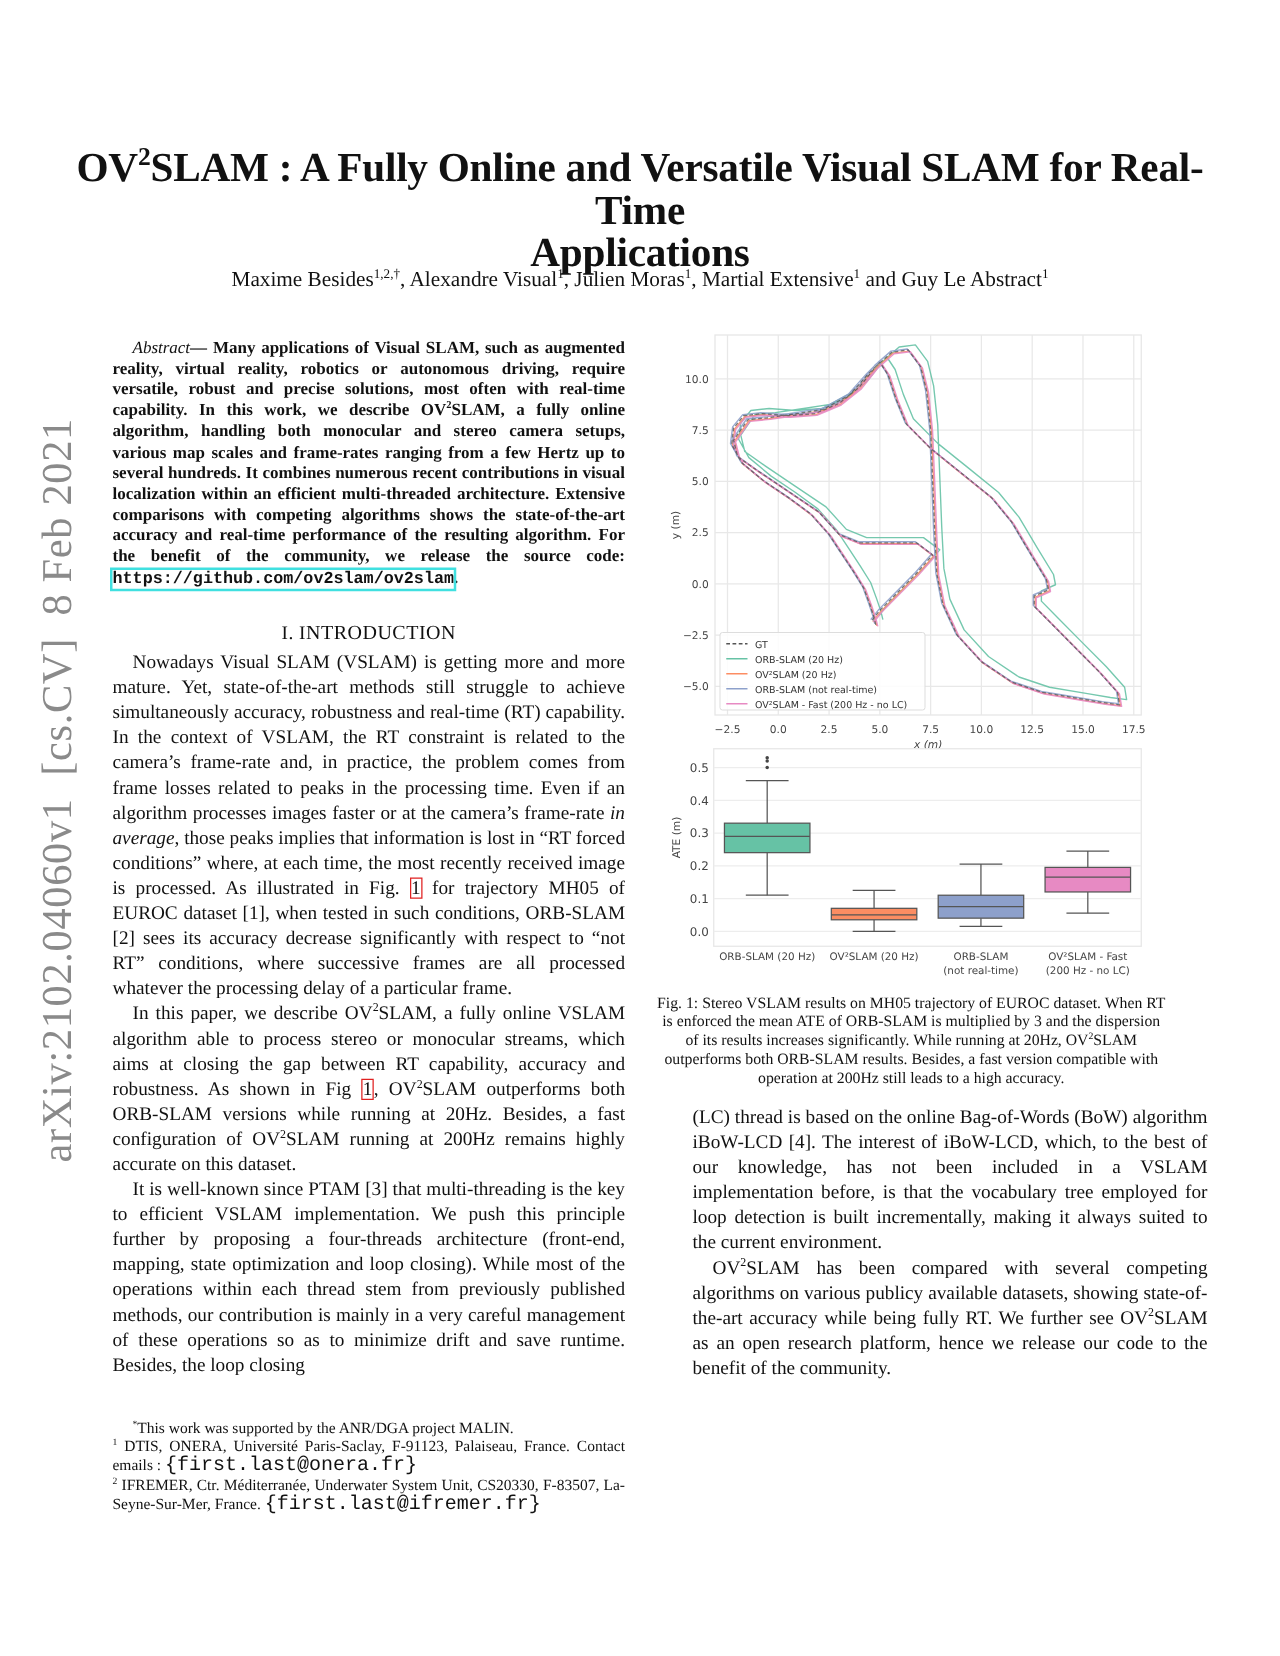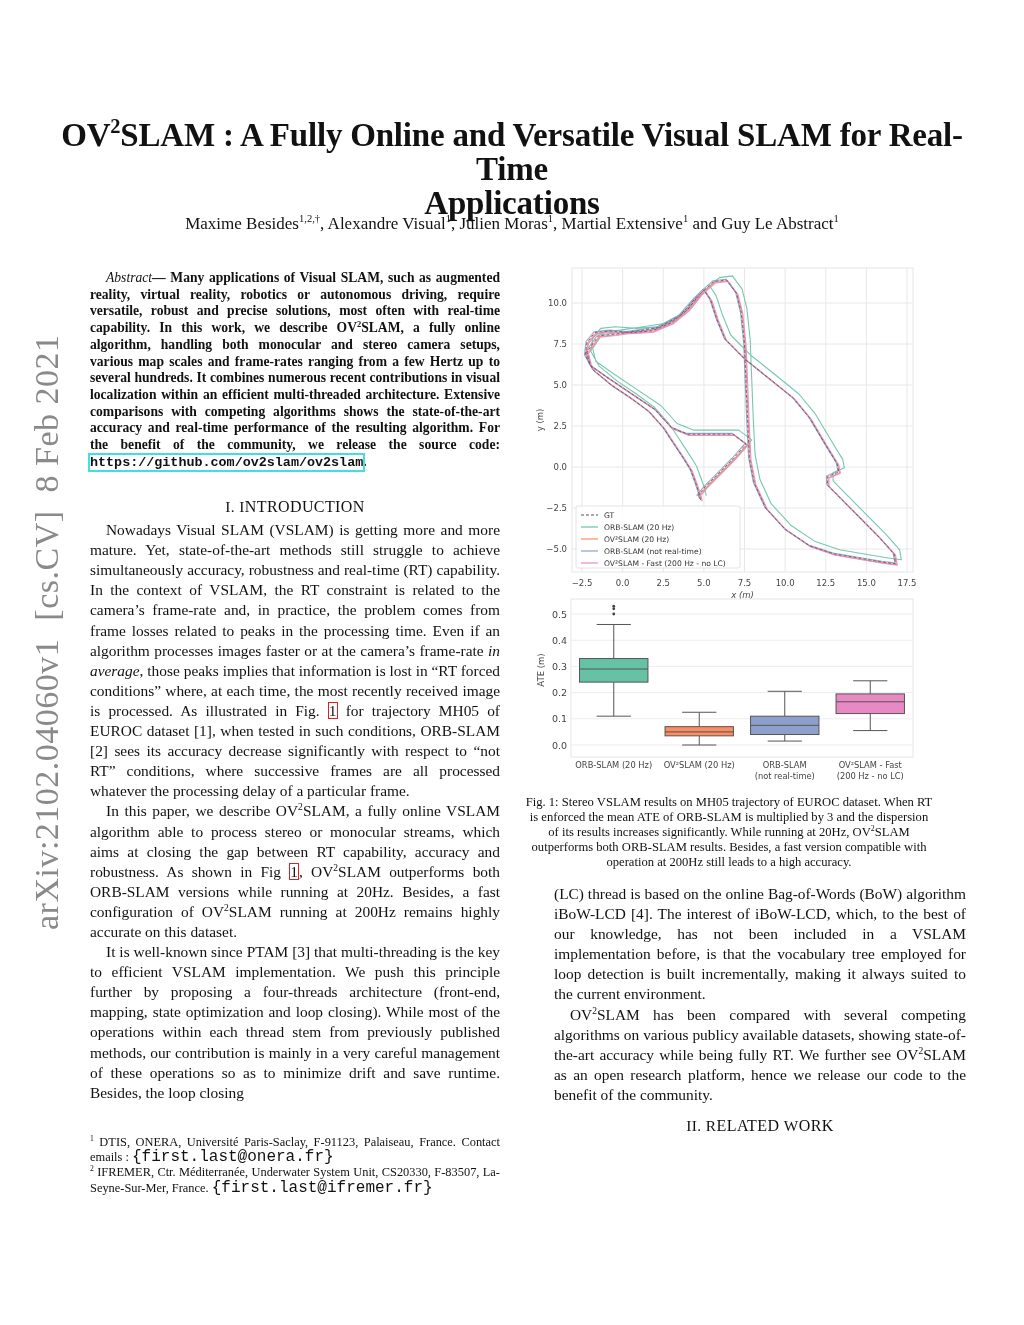--- a/index.html
+++ b/index.html
@@ -49,20 +49,21 @@
 <div class="abs col" style="left:90px; width:410px; top:497px;">
   <div class="sec-head" style="margin-bottom:3px;">
     <span style="white-space:pre">I. </span><span>I</span><span class="sc">NTRODUCTION</span>
   </div>
   <p><span>Nowadays Visual SLAM (VSLAM) is getting more and more mature. Yet, state-of-the-art methods still struggle to achieve simultaneously accuracy, robustness and real-time (RT) capability. In the context of VSLAM, the RT constraint is related to the camera’s frame-rate and, in practice, the problem comes from frame losses related to peaks in the processing time. Even if an algorithm processes images faster or at the camera’s frame-rate </span><em>in average</em><span>, those peaks implies that information is lost in “RT forced conditions” where, at each time, the most recently received image is processed. As illustrated in Fig. </span><span class="ref-box">1</span><span> for trajectory MH05 of EUROC dataset [1], when tested in such conditions, ORB-SLAM [2] sees its accuracy decrease significantly with respect to “not RT” conditions, where successive frames are all processed whatever the processing delay of a particular frame.</span></p>
   <p><span>In this paper, we describe OV</span><sup>2</sup><span>SLAM, a fully online VSLAM algorithm able to process stereo or monocular streams, which aims at closing the gap between RT capability, accuracy and robustness. As shown in Fig </span><span class="ref-box">1</span><span>, OV</span><sup>2</sup><span>SLAM outperforms both ORB-SLAM versions while running at 20Hz. Besides, a fast configuration of OV</span><sup>2</sup><span>SLAM running at 200Hz remains highly accurate on this dataset.</span></p>
   <p>It is well-known since PTAM [3] that multi-threading is the key to efficient VSLAM implementation. We push this principle further by proposing a four-threads architecture (front-end, mapping, state optimization and loop closing). While most of the operations within each thread stem from previously published methods, our contribution is mainly in a very careful management of these operations so as to minimize drift and save runtime. Besides, the loop closing</p>
 </div>
 
 <div class="abs footnote">
+  <div style="text-indent:16px"><sup>*</sup><span>This work was supported by the ANR/DGA project MALIN.</span></div>
   <div><sup>1</sup> <span>DTIS, ONERA, Université Paris-Saclay, F-91123, Palaiseau, France. Contact emails : </span><span class="mono">{first.last@onera.fr}</span></div>
   <div><sup>2</sup> <span>IFREMER, Ctr. Méditerranée, Underwater System Unit, CS20330, F-83507, La-Seyne-Sur-Mer, France. </span><span class="mono">{first.last@ifremer.fr}</span></div>
 </div>
 
 <svg class="abs" style="left:528px; top:262px;" width="400" height="520" viewBox="528 262 400 520">
   <g id="traj">
       <rect x="572" y="268" width="341" height="304" fill="#ffffff" stroke="#e6e6e6" stroke-width="1"></rect>
       <line x1="582" y1="268" x2="582" y2="572" stroke="#e8e8e8" stroke-width="1"></line>
       <text x="582" y="586" font-size="8.5" fill="#444" text-anchor="middle">−2.5</text>
       <line x1="622.625" y1="268" x2="622.625" y2="572" stroke="#e8e8e8" stroke-width="1"></line>
@@ -173,16 +174,13 @@
     </g>
 </svg>
 
 <div class="abs caption">
   <span>Fig. 1: Stereo VSLAM results on MH05 trajectory of EUROC dataset. When RT is enforced the mean ATE of ORB-SLAM is multiplied by 3 and the dispersion of its results increases significantly. While running at 20Hz, OV</span><sup>2</sup><span>SLAM outperforms both ORB-SLAM results. Besides, a fast version compatible with operation at 200Hz still leads to a high accuracy.</span>
 </div>
 
 <div class="abs col" style="left:554px; width:412px; top:884px;">
   <p style="text-indent:0">(LC) thread is based on the online Bag-of-Words (BoW) algorithm iBoW-LCD [4]. The interest of iBoW-LCD, which, to the best of our knowledge, has not been included in a VSLAM implementation before, is that the vocabulary tree employed for loop detection is built incrementally, making it always suited to the current environment.</p>
   <p><span>OV</span><sup>2</sup><span>SLAM has been compared with several competing algorithms on various publicy available datasets, showing state-of-the-art accuracy while being fully RT. We further see OV</span><sup>2</sup><span>SLAM as an open research platform, hence we release our code to the benefit of the community.</span></p>
-  <div class="sec-head" style="margin:11px 0 5px 0;">
-    <span style="white-space:pre">II. </span><span>R</span><span class="sc" style="white-space:pre">ELATED </span><span>W</span><span class="sc">ORK</span>
-  </div>
 </div>
 
 </body></html>

